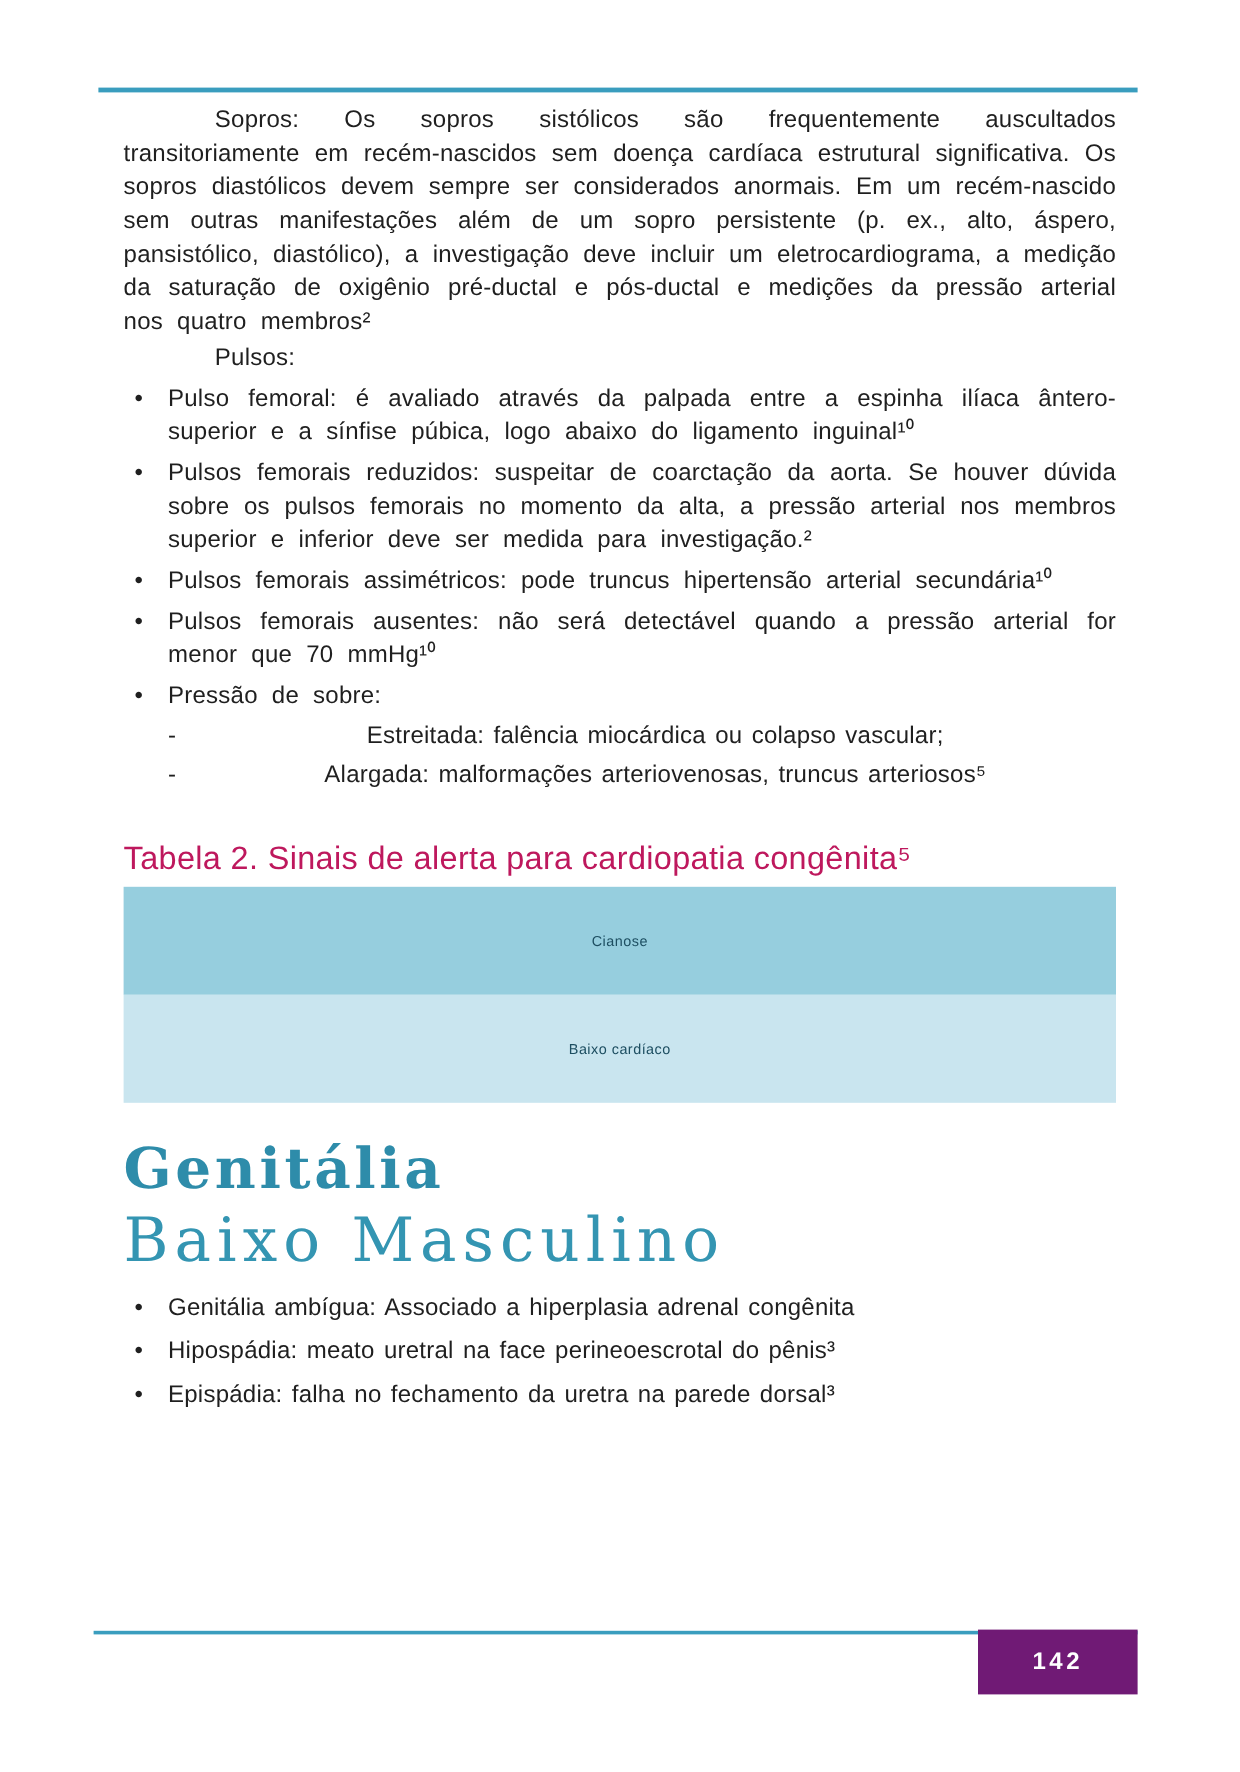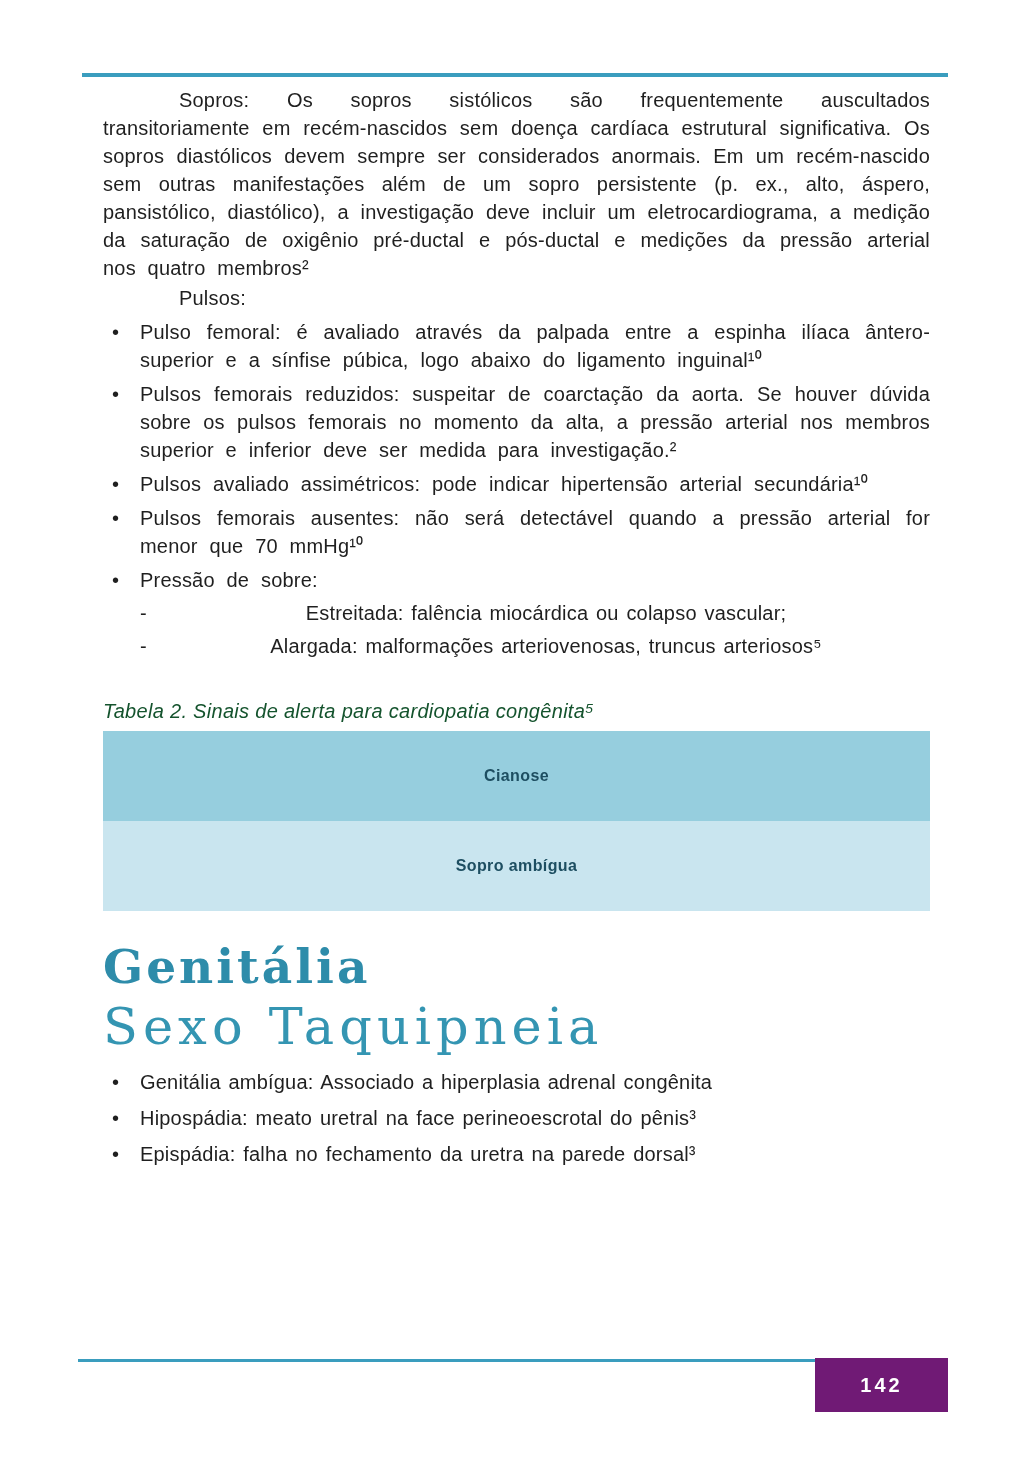--- a/index.html
+++ b/index.html
@@ -22,29 +22,29 @@
   .marker { flex:0 0 28px; padding-left:9px; font-size:20px; line-height:28px; color:#1F1F1F; }
   .btext {
     flex:1; font-size:20px; line-height:28px; color:#1F1F1F;
     text-align:justify; word-spacing:6px; letter-spacing:0.2px;
   }
   .bullet.sub { margin-left:37px; margin-top:5px; }
   .bullet.sub .marker { flex:0 0 22px; padding-left:0; }
   .bullet.sub .btext { text-align:center; word-spacing:2px; }
 
   .table-block { margin-top:40px; }
-  .table-title { font-size:20px; color:#14532d; letter-spacing:0.3px; margin-bottom:8px;font-style:italic; }
+  .table-title { font-size:27px; color:#be185d; letter-spacing:0.3px; margin-bottom:8px; }
   .ttable { width:100%; }
   .trow {
     min-height:90px; display:flex; align-items:center; justify-content:center;
     text-align:center; padding:10px 55px; box-sizing:border-box;
   }
   .trow.dark { background:#96CEDE; }
   .trow.light { background:#C9E5EF; }
-  .trow .cell-bold { font-weight:bold; font-size:16px; color:#1D4E61; letter-spacing:0.4px; }
+  .trow .cell-bold { font-weight:normal; font-size:12px; color:#1D4E61; letter-spacing:0.4px; }
   .trow .cell-mixed { margin:0; font-size:19.5px; line-height:29px; color:#2C7A92; letter-spacing:0.2px; }
   .trow .cell-mixed strong { color:#1D4E61; letter-spacing:0.4px; }
 
   .genitalia-heading {
     margin:30px 0 0; font-family:"DejaVu Serif", serif; font-weight:700;
     font-size:47px; line-height:1.1; letter-spacing:3px; color:#2E8CAA;
   }
   .genitalia-subheading {
     margin:6px 0 0; font-family:"DejaVu Serif", serif; font-weight:400;
     font-size:51px; line-height:1.1; letter-spacing:5px; color:#3495B2;
@@ -75,21 +75,21 @@
       <div class="bullet">
         <span class="marker">•</span>
         <span class="btext">Pulso femoral: é avaliado através da palpada entre a espinha ilíaca ântero-superior e a sínfise púbica, logo abaixo do ligamento inguinal¹⁰</span>
       </div>
       <div class="bullet">
         <span class="marker">•</span>
         <span class="btext">Pulsos femorais reduzidos: suspeitar de coarctação da aorta. Se houver dúvida sobre os pulsos femorais no momento da alta, a pressão arterial nos membros superior e inferior deve ser medida para investigação.²</span>
       </div>
       <div class="bullet">
         <span class="marker">•</span>
-        <span class="btext">Pulsos avaliado assimétricos: pode indicar hipertensão arterial secundária¹⁰</span>
+        <span class="btext">Pulsos femorais assimétricos: pode truncus hipertensão arterial secundária¹⁰</span>
       </div>
       <div class="bullet">
         <span class="marker">•</span>
         <span class="btext">Pulsos femorais ausentes: não será detectável quando a pressão arterial for menor que 70 mmHg¹⁰</span>
       </div>
       <div class="bullet">
         <span class="marker">•</span>
         <span class="btext">Pressão de sobre:</span>
       </div>
       <div class="bullet sub">
@@ -102,27 +102,27 @@
       </div>
     </div>
 
     <div class="table-block">
       <div class="table-title">Tabela 2. Sinais de alerta para cardiopatia congênita⁵</div>
       <div class="ttable">
         <div class="trow dark">
           <span class="cell-bold">Cianose</span>
         </div>
         <div class="trow light">
-          <span class="cell-bold">Sopro ambígua</span>
+          <span class="cell-bold">Baixo cardíaco</span>
         </div>
       </div>
     </div>
 
     <h1 class="genitalia-heading">Genitália</h1>
-    <h2 class="genitalia-subheading">Sexo Taquipneia</h2>
+    <h2 class="genitalia-subheading">Baixo Masculino</h2>
 
     <div class="bullets genitalia">
       <div class="bullet">
         <span class="marker">•</span>
         <span class="btext">Genitália ambígua: Associado a hiperplasia adrenal congênita</span>
       </div>
       <div class="bullet">
         <span class="marker">•</span>
         <span class="btext">Hipospádia: meato uretral na face perineoescrotal do pênis³</span>
       </div>

